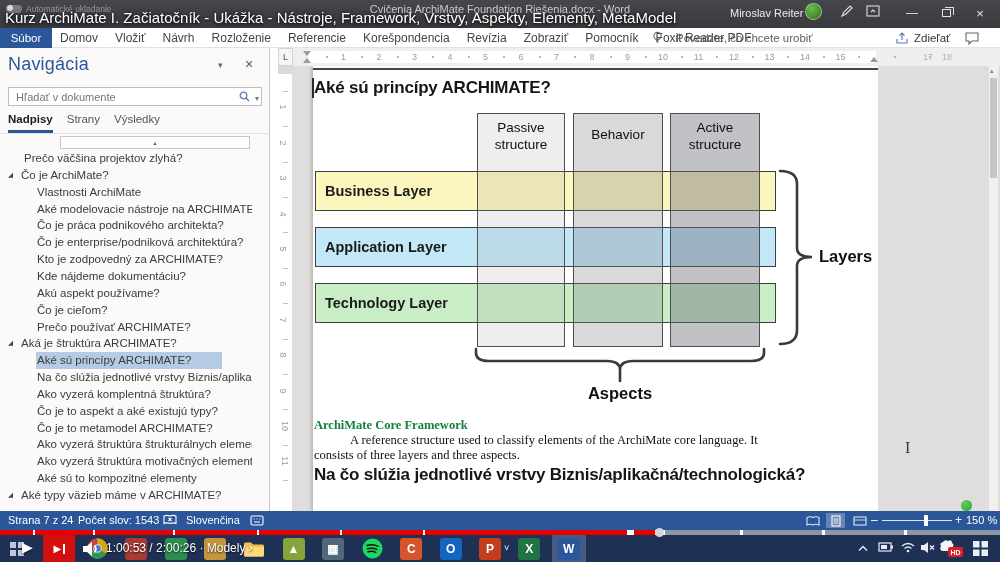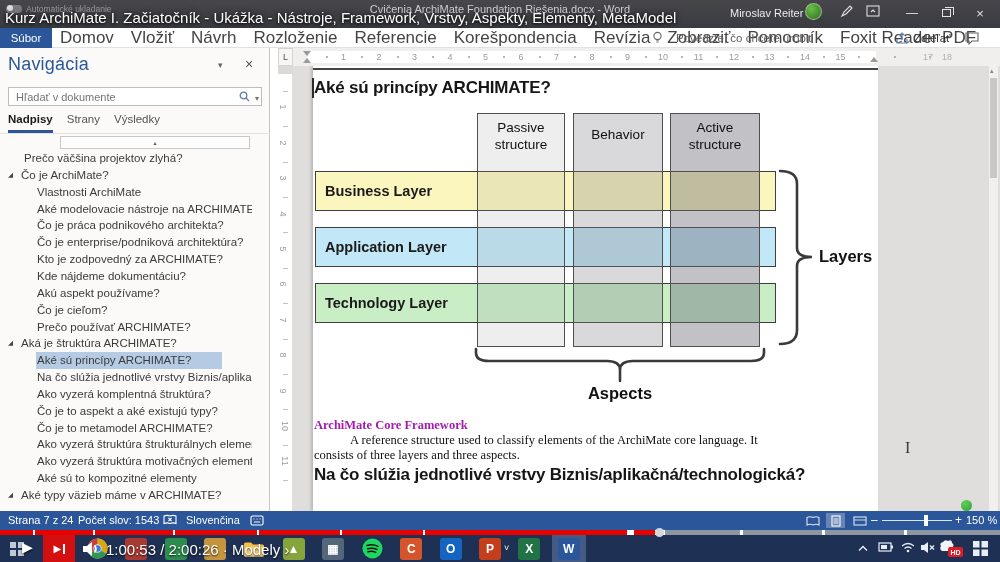--- a/index.html
+++ b/index.html
@@ -24,21 +24,21 @@
   #btn-restore .sq{position:relative;width:9px;height:8px;border:1px solid #e3e3e3;background:transparent;}
   #btn-restore .sq:before{content:"";position:absolute;left:2px;top:-3px;width:8px;height:7px;border:1px solid #e3e3e3;border-left:none;border-bottom:none;}
   #tb-pencil,#tb-ribbonopts{top:5px;z-index:4;}
   #tb-pencil{left:840px;} #tb-ribbonopts{left:866px;}
 
   
   #ribbon{left:0;top:28px;width:1000px;height:20px;background:#fff;border-bottom:1px solid #e3e1df;z-index:30;}
   #file-tab{left:0;top:0;width:52px;height:20px;background:#2b579a;color:#fff;font-size:11.5px;
     display:flex;align-items:center;justify-content:center;}
   #ribbon-tabs{left:60px;top:0;height:20px;display:flex;gap:17px;align-items:center;}
-  #ribbon-tabs .rtab{position:static;font-size:17px;color:#444;white-space:nowrap;}
+  #ribbon-tabs .rtab{position:static;font-size:12px;color:#444;white-space:nowrap;}
   #tellme{left:652px;top:0;height:20px;display:flex;gap:13px;align-items:center;}
   #tellme span{position:static;font-size:11.5px;color:#5f5f5f;}
   #share{left:895px;top:0;height:20px;display:flex;gap:5px;align-items:center;}
   #share span{position:static;font-size:11.5px;color:#333;}
   #comment-btn{left:965px;top:4px;}
 
   
   #navpane{left:0;top:48px;width:270px;height:464px;background:#fbfaf9;border-right:1px solid #c9c7c5;z-index:10;}
   #nav-title{left:8px;top:6px;font-size:18px;color:#2b579a;font-weight:400;letter-spacing:.2px;}
   #nav-drop{left:218px;top:12px;font-size:9px;color:#666;}
@@ -90,21 +90,21 @@
     font-size:13.5px;color:#101010;line-height:1.25;padding-top:6px;}
   .fw-col.c0{background:rgba(148,148,158,.16);}
   .fw-col.c1{background:rgba(128,128,138,.30);}
   .fw-col.c2{background:rgba(108,108,118,.42);}
   .fw-row{left:2px;width:461px;height:40px;border:1.5px solid #3f3f3f;display:flex;align-items:center;
     padding-left:9px;font-size:14.5px;font-weight:700;color:#1a1a1a;}
   #fw-svg{left:0;top:0;pointer-events:none;}
   .fw-label{font-size:16.5px;font-weight:700;color:#111;}
   #layers-label{left:506px;top:181px;}
   #aspects-label{left:257px;top:318px;width:100px;text-align:center;}
-  #cap-title{left:1px;top:352px;font-family:"Liberation Serif",serif;font-size:12.5px;font-weight:700;color:#a21caf;}
+  #cap-title{left:1px;top:352px;font-family:"Liberation Serif",serif;font-size:12.5px;font-weight:700;color:#15803d;}
   .cap-line{left:1px;font-family:"Liberation Serif",serif;font-size:12.5px;color:#111;white-space:nowrap;}
   #cap-l1{top:367px;padding-left:36px;} #cap-l2{top:382px;}
   #ibeam{left:592px;top:373px;font-family:"Liberation Serif",serif;font-size:16px;color:#3a3a3a;}
   #doc-scroll{left:696px;top:0;width:9px;height:445px;background:#f2f0ee;}
   #doc-scroll .arr{left:1px;top:1px;font-size:7px;color:#888;}
   #doc-scroll .thumb{left:1px;top:12px;width:7px;height:100px;background:#c9c7c5;}
 
   
   #statusbar{left:0;top:511px;width:1000px;height:19px;background:#2b579a;color:#fff;z-index:20;}
   #statusbar .st{top:3px;font-size:11px;color:#fff;white-space:nowrap;text-align:right;}
@@ -132,21 +132,21 @@
   #progress .seg{top:0;height:5px;}
   #progress .seg.played{background:#e60000;}
   #progress .seg.rest{background:#8d97a3;}
   #scrubber{top:-2px;width:9px;height:9px;border-radius:50%;background:#d3d6da;z-index:51;}
   #vcontrols{left:0;top:535px;width:330px;height:27px;z-index:55;}
   #play-btn{left:22px;top:4px;font-size:14px;color:#fff;text-shadow:0 1px 2px rgba(0,0,0,.8);}
   #next-btn{left:43px;top:0;width:32px;height:27px;background:#d40f0f;display:flex;align-items:center;justify-content:center;gap:1.5px;}
   #next-btn b{position:static;font-size:10px;color:#fff;font-weight:400;}
   #next-btn i{position:static;width:2px;height:10px;background:#fff;}
   #vol-btn{left:82px;top:6px;}
-  #vtime{left:106px;top:6px;font-size:15px;color:#fff;white-space:nowrap;
+  #vtime{left:106px;top:6px;font-size:12px;color:#fff;white-space:nowrap;
     text-shadow:0 1px 2px rgba(0,0,0,.85);}
   svg{overflow:visible;}
 </style>
 </head>
 <body>
 
 <div id="screen">
 
   <div id="titlebar">
     <div id="autosave">

